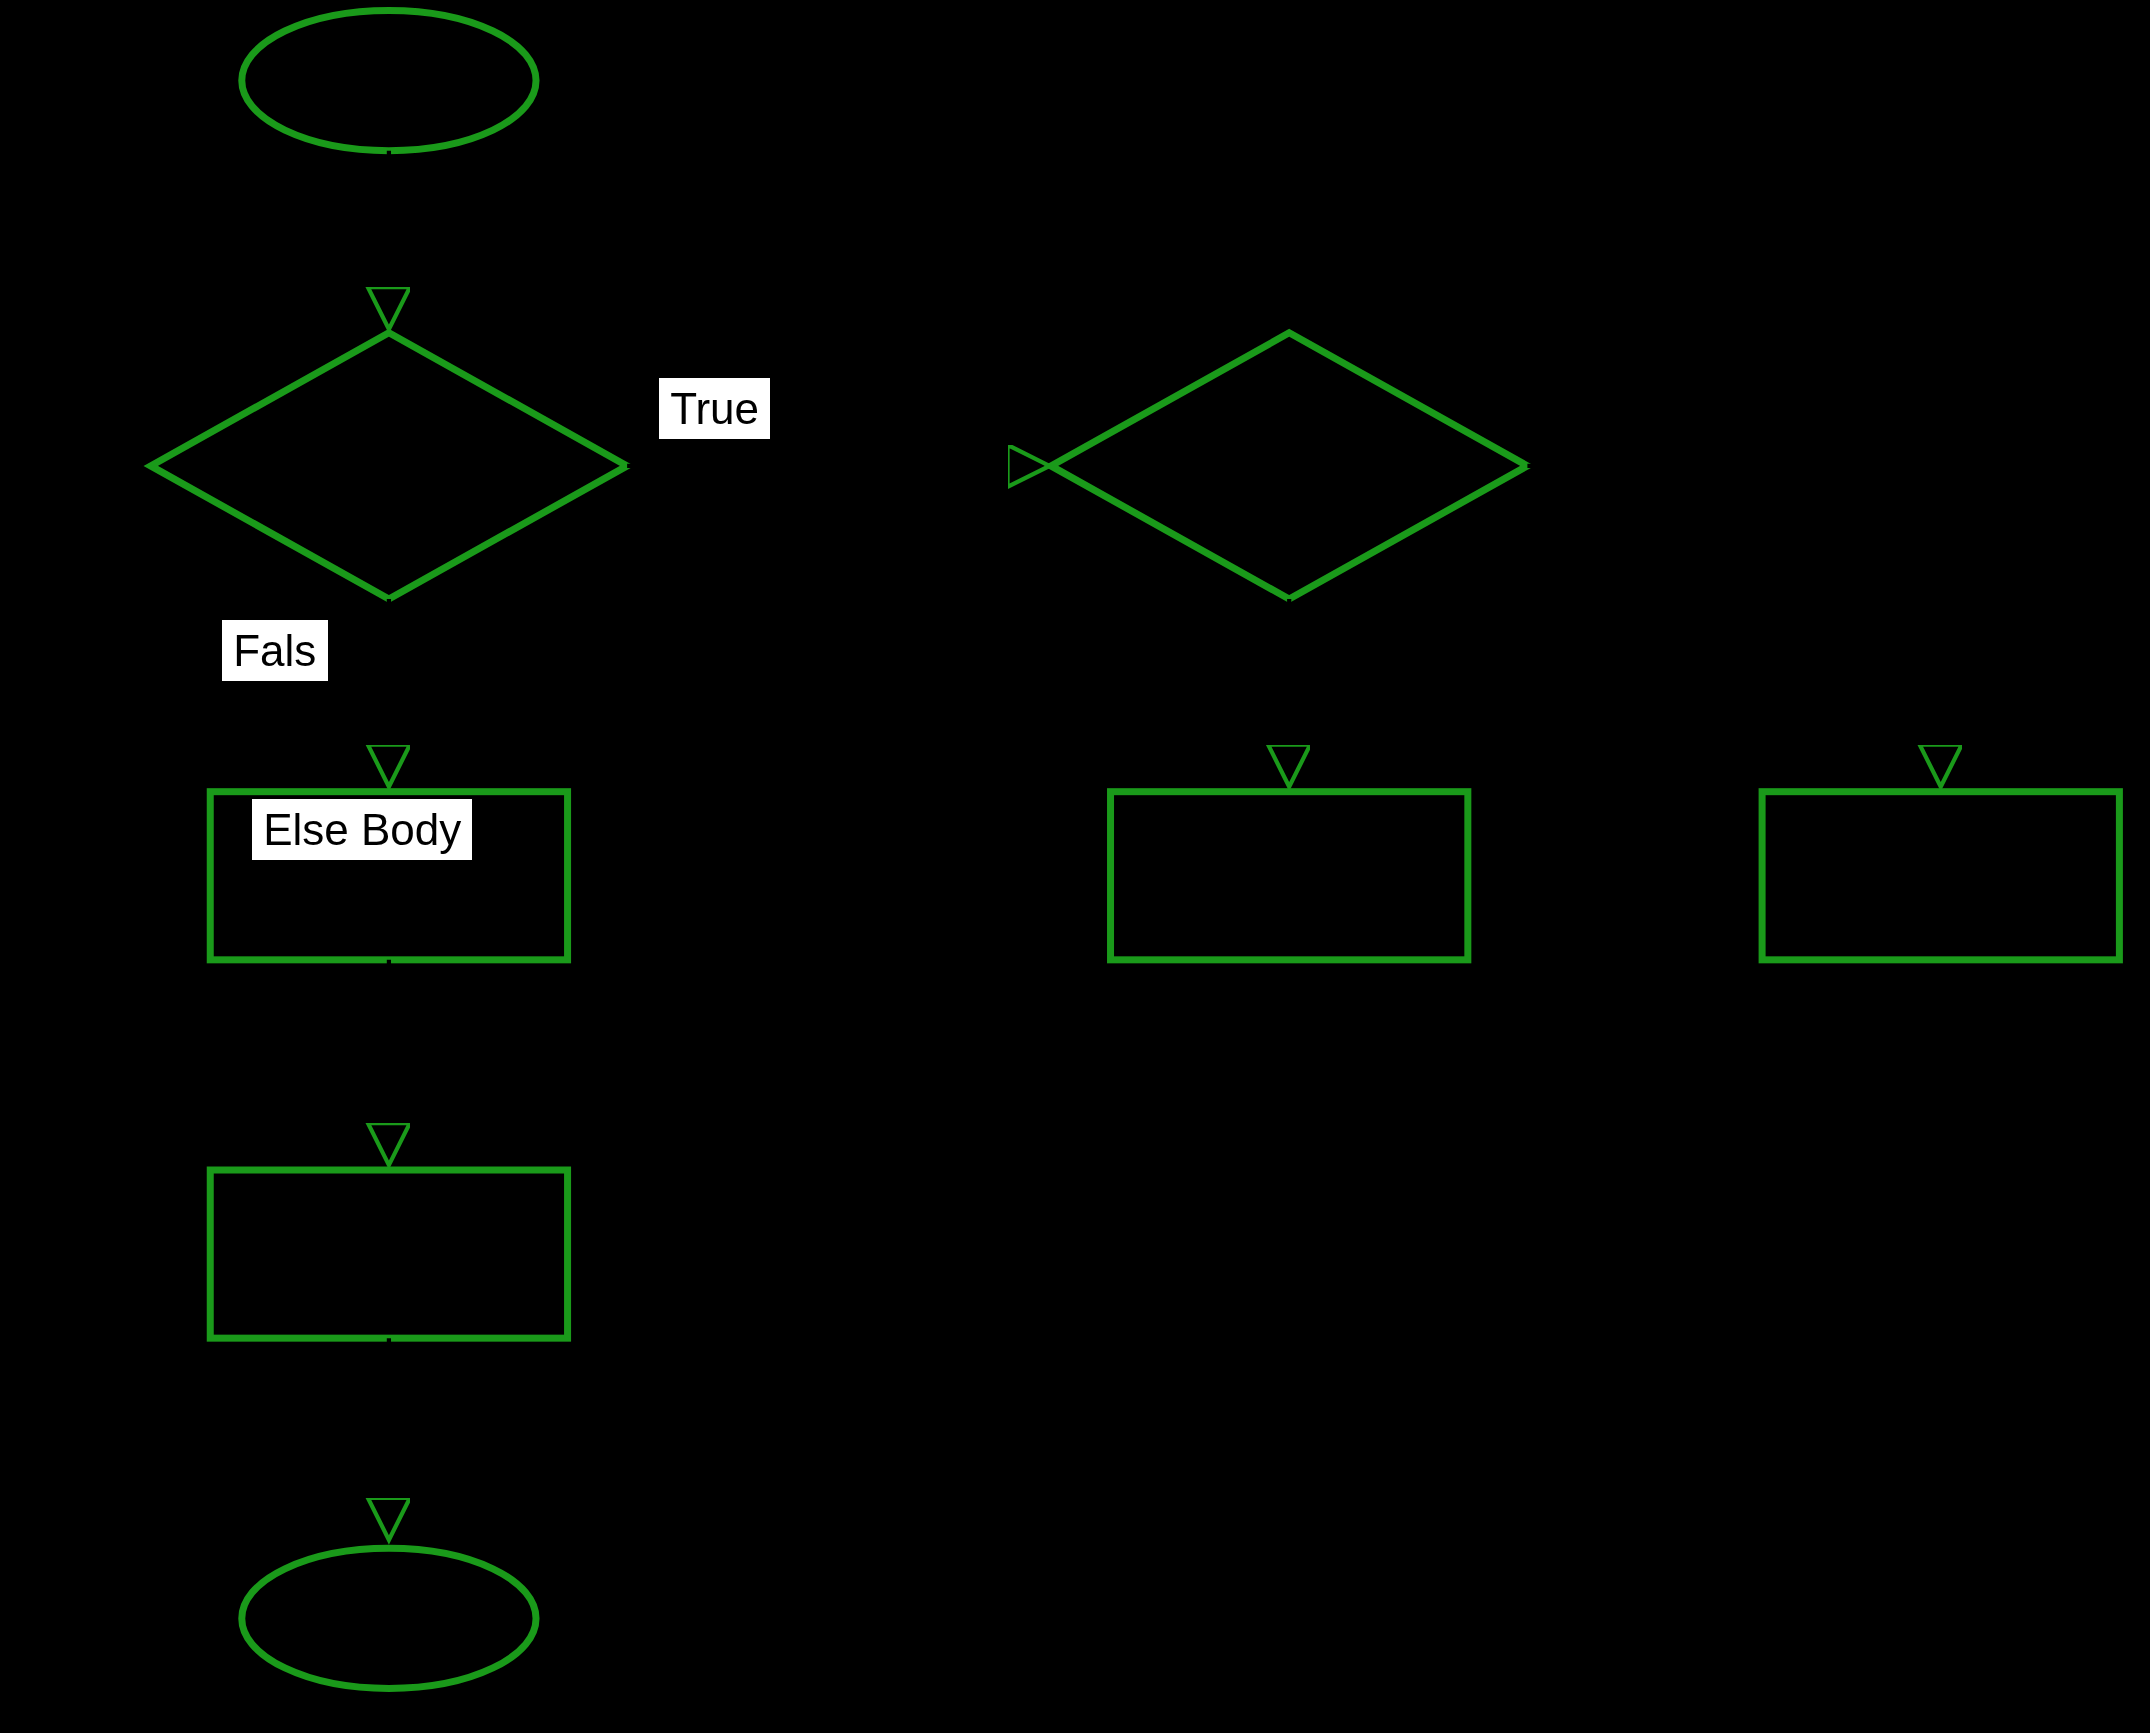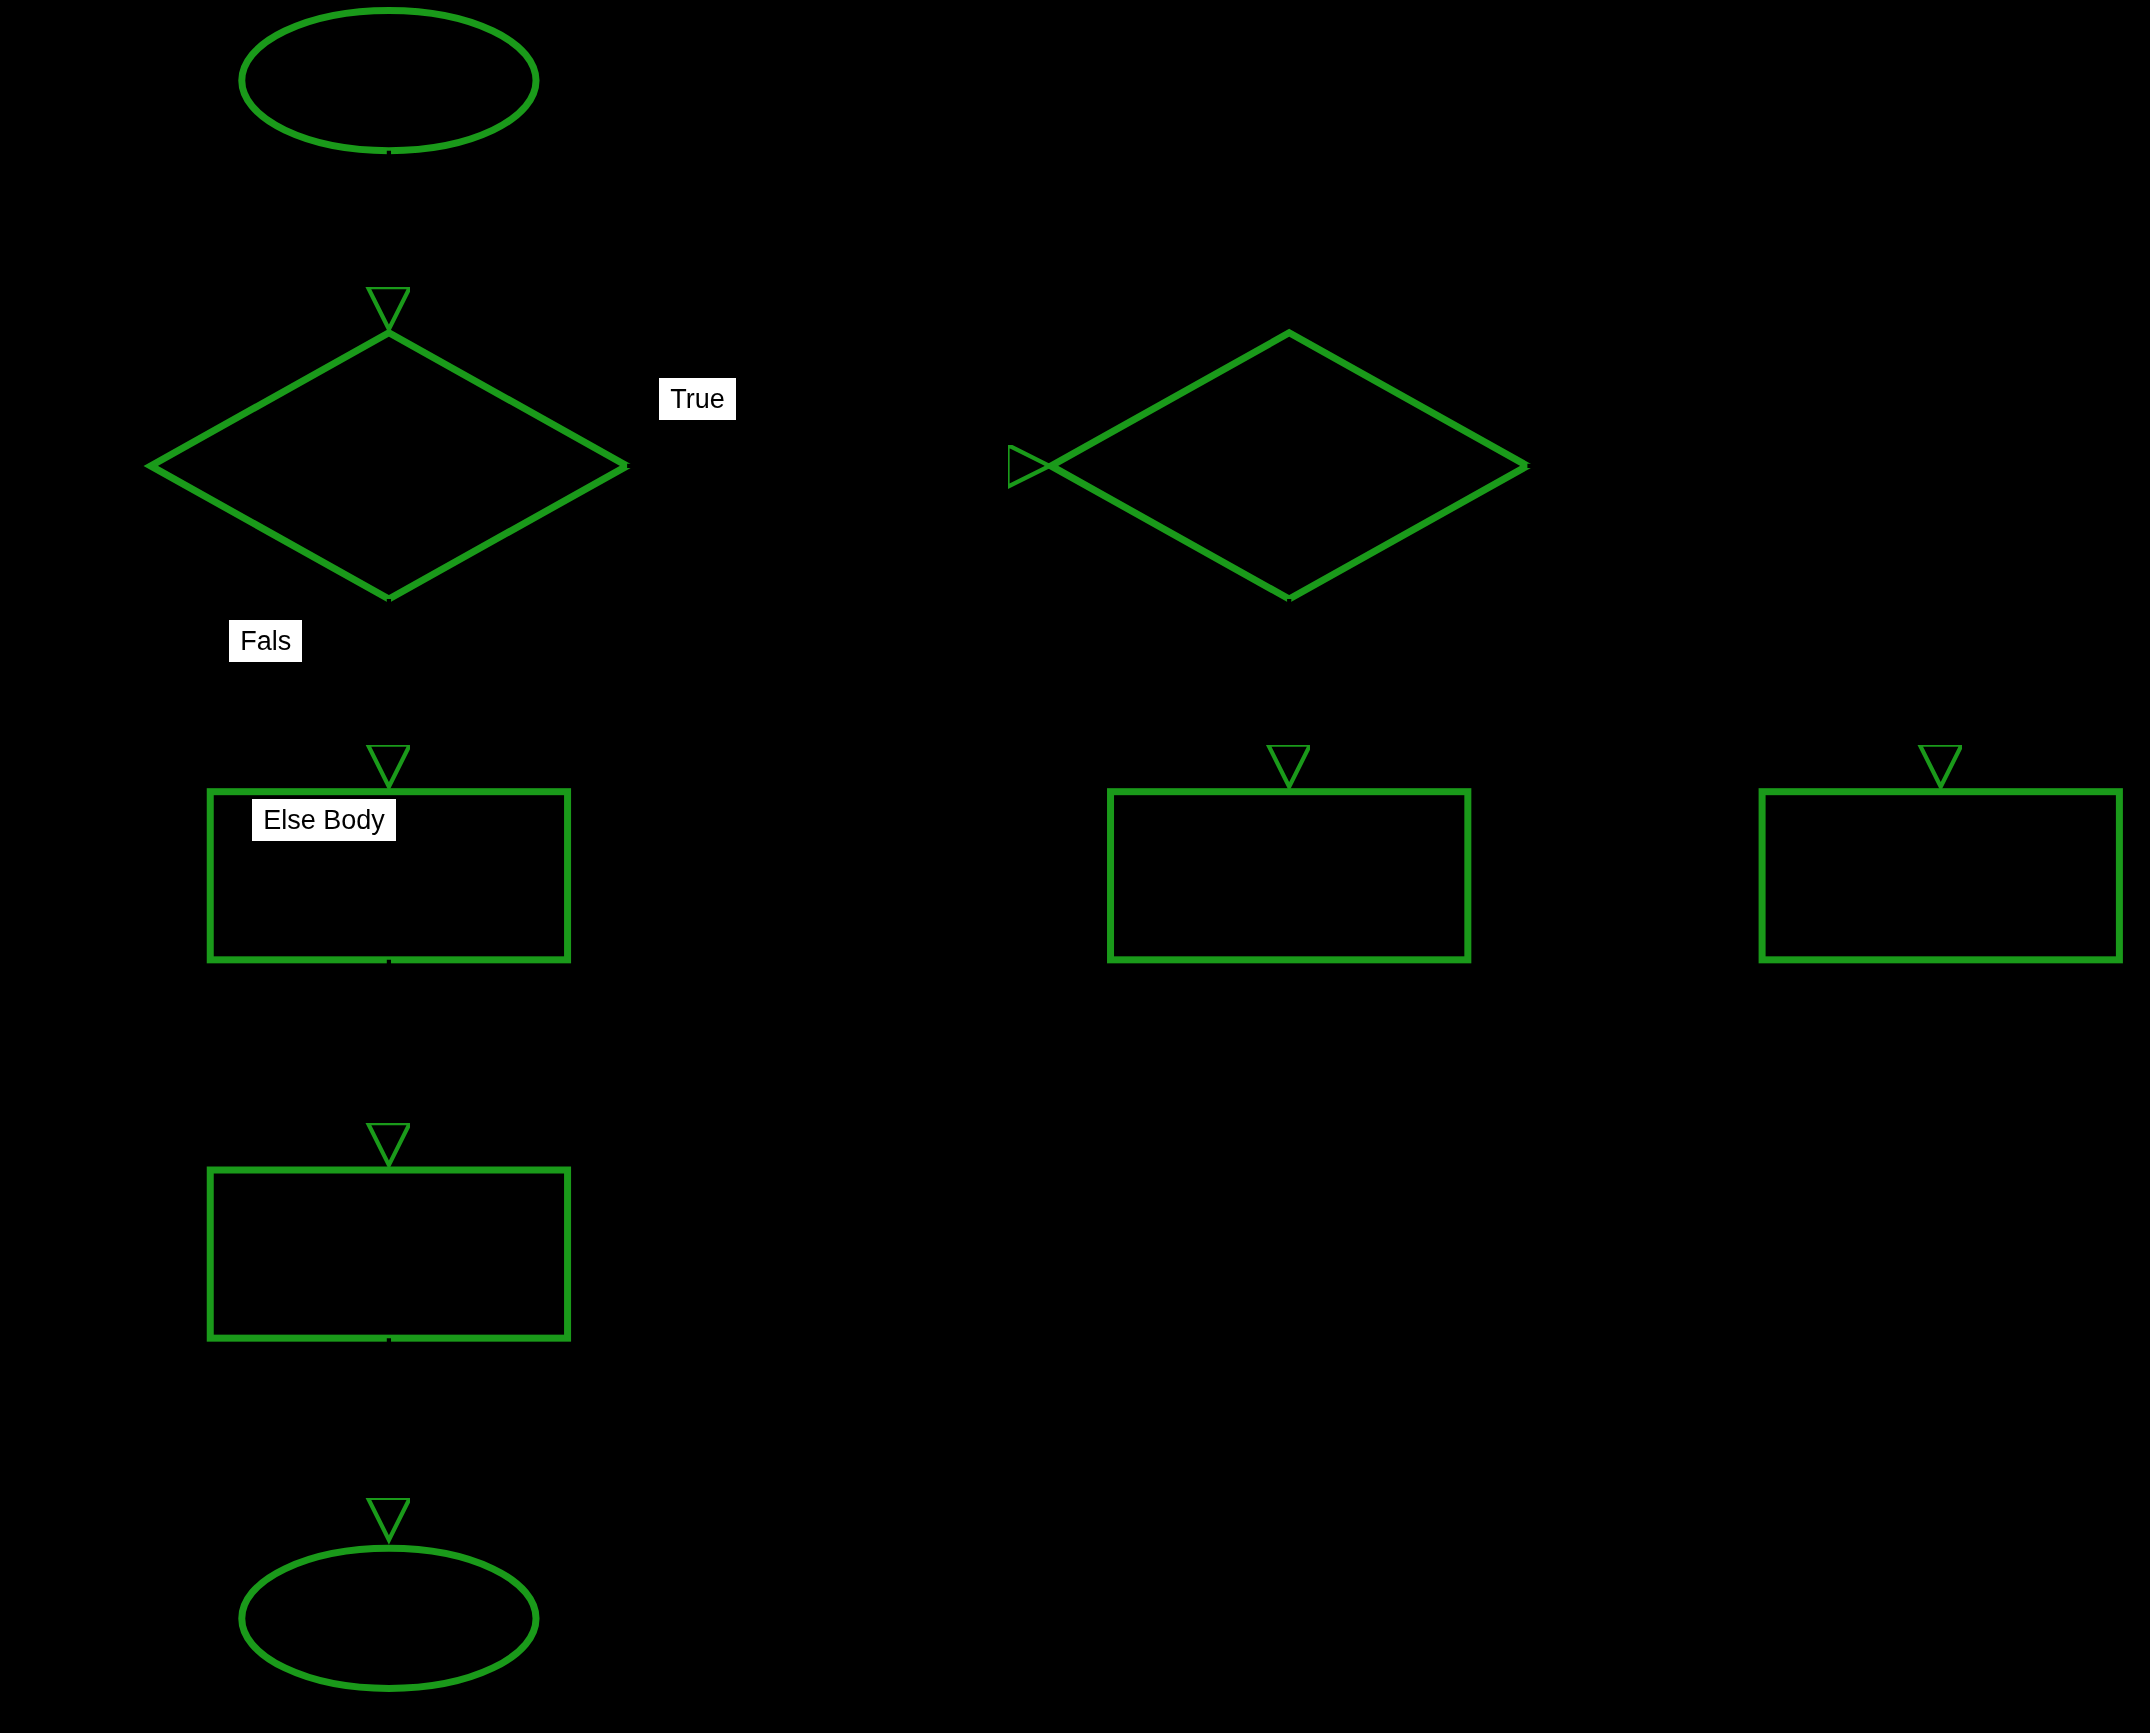--- a/index.html
+++ b/index.html
@@ -12,21 +12,21 @@
     }
     svg {
       position: absolute;
       top: 0;
       left: 0;
     }
     .label {
       position: absolute;
       background: #fff;
       color: #000;
-      font-size: 27px;
+      font-size: 44px;
       padding: 5.6px 11.2px;
       white-space: nowrap;
     }
   </style>
 </head>
 <body>
 
 <svg width="2151" height="1734" viewBox="0 0 3070 2475">
 
   <defs>
@@ -62,16 +62,16 @@
 
   <rect x="300" y="1670" width="510" height="240" fill="none" stroke="#1a9a1a" stroke-width="10"></rect>
 
   <line x1="555" y1="1910" x2="555" y2="2198" stroke="#000" stroke-width="6" marker-end="url(#arrowhead)"></line>
 
   <ellipse cx="555" cy="2310" rx="210" ry="100" fill="none" stroke="#1a9a1a" stroke-width="10"></ellipse>
 </svg>
 
 <div class="label" style="left:659px; top:378px;">True</div>
 
-<div class="label" style="left:229px; top:620px;">Fals</div>
+<div class="label" style="left:222px; top:620px;">Fals</div>
 
 <div class="label" style="left:252px; top:799px;">Else Body</div>
 
 
 </body></html>

